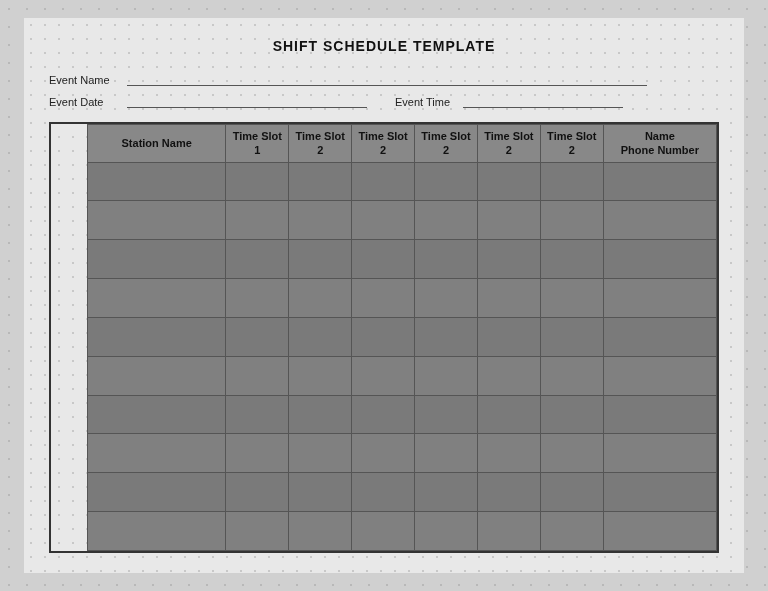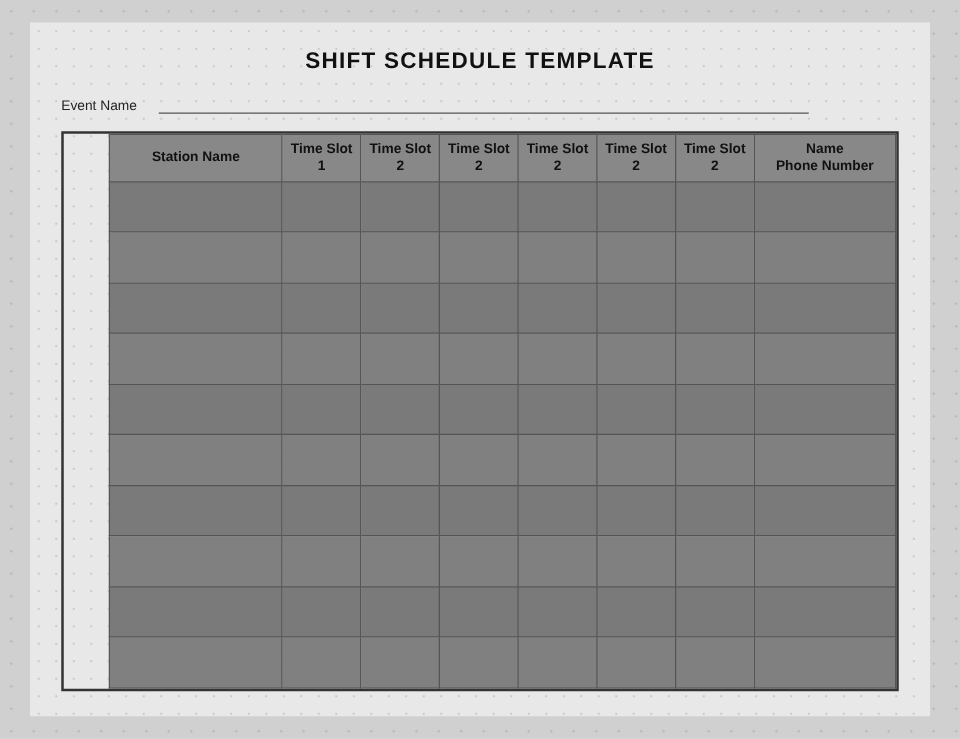--- a/index.html
+++ b/index.html
@@ -27,21 +27,21 @@
       background-color: #e8e8e8;
       background-image: radial-gradient(circle, #c8c8c8 1px, transparent 1px);
       background-size: 14px 14px;
       padding: 20px 25px;
       display: flex;
       flex-direction: column;
     }
 
     .title {
       text-align: center;
-      font-size: 18px;
+      font-size: 14px;
       font-weight: 900;
       letter-spacing: 1px;
       margin-bottom: 16px;
       color: #111;
       text-transform: uppercase;
     }
 
     .form-fields {
       display: flex;
       flex-direction: column;
@@ -143,20 +143,26 @@
 
 <div class="page">
 
   <h1 class="title">SHIFT SCHEDULE TEMPLATE</h1>
 
   <div class="form-fields">
     <div class="form-row">
       <span class="form-label">Event Name</span>
       <input class="form-line event-name-line" type="text" style="">
     </div>
+    <div class="form-row">
+      <span class="form-label">Event Date</span>
+      <input class="form-line event-date-line" type="text" style="">
+      <span class="form-label event-time-label">Event Time</span>
+      <input class="form-line event-time-line" type="text" style="">
+    </div>
   </div>
 
   <div class="table-container">
     <table>
       <colgroup>
         <col class="station-col">
         <col class="timeslot-col">
         <col class="timeslot-col">
         <col class="timeslot-col">
         <col class="timeslot-col">

